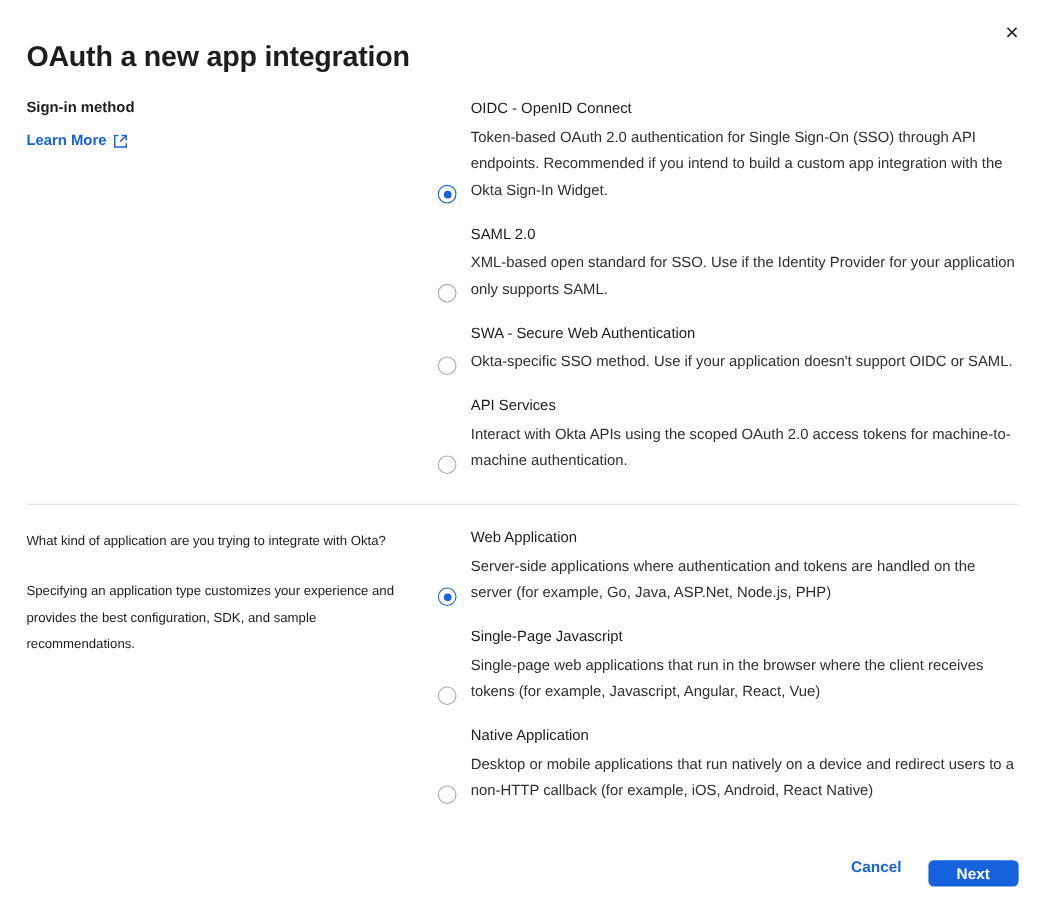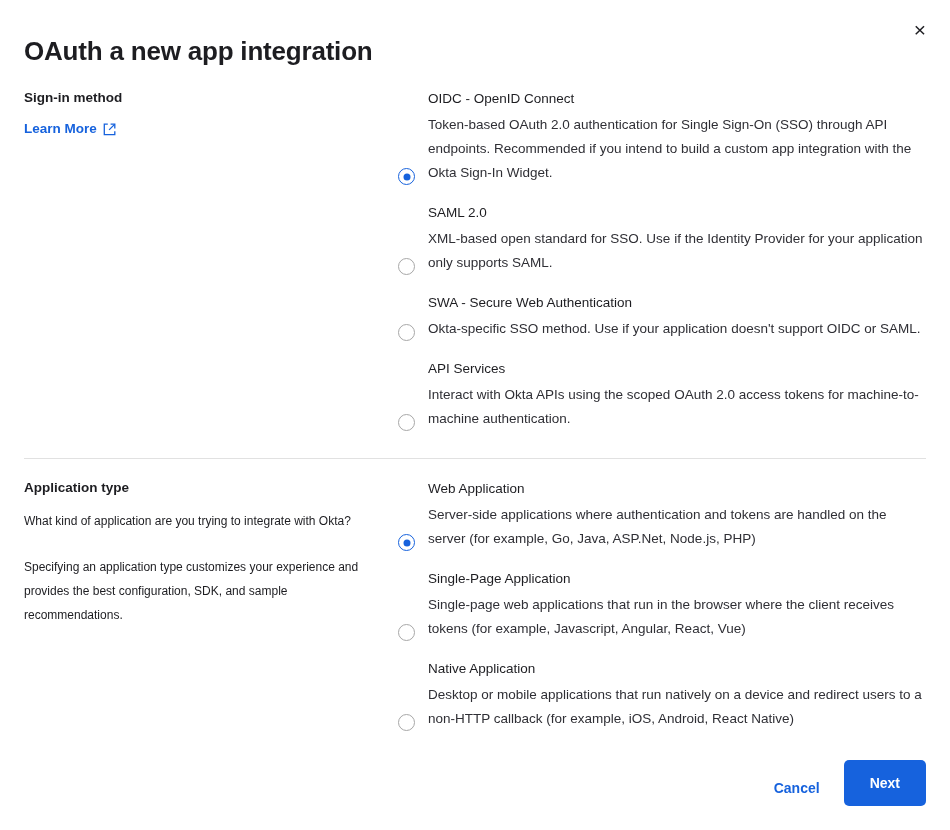--- a/index.html
+++ b/index.html
@@ -165,21 +165,21 @@
     padding: 10px 6px;
     font-family: "Liberation Sans", sans-serif;
   }
   .btn-next {
     font-size: 14px;
     font-weight: bold;
     color: #ffffff;
     background: #1662dd;
     border: none;
     border-radius: 5px;
-    padding: 15px 26px;
+    padding: 4px 26px;
     cursor: pointer;
     font-family: "Liberation Sans", sans-serif;
   }
   .section-two { padding-top: 20px; }
 </style>
 </head>
 <body>
 
 <div class="dialog">
 
@@ -235,38 +235,37 @@
         </div>
       </div>
 
     </div>
   </div>
 
   <hr class="divider">
 
   <div class="section section-two">
     <div class="section-left">
-      <p class="section-label">Application type</p>
       <p class="helper-text">What kind of application are you trying to integrate with Okta?</p>
       <p class="helper-text">Specifying an application type customizes your experience and provides the best configuration, SDK, and sample recommendations.</p>
     </div>
     <div class="section-right">
 
       <div class="option">
         <span class="radio checked"></span>
         <div class="option-body">
           <p class="option-title">Web Application</p>
           <p class="option-desc">Server-side applications where authentication and tokens are handled on the server (for example, Go, Java, ASP.Net, Node.js, PHP)</p>
         </div>
       </div>
 
       <div class="option">
         <span class="radio"></span>
         <div class="option-body">
-          <p class="option-title">Single-Page Application</p>
+          <p class="option-title">Single-Page Javascript</p>
           <p class="option-desc">Single-page web applications that run in the browser where the client receives tokens (for example, Javascript, Angular, React, Vue)</p>
         </div>
       </div>
 
       <div class="option">
         <span class="radio"></span>
         <div class="option-body">
           <p class="option-title">Native Application</p>
           <p class="option-desc">Desktop or mobile applications that run natively on a device and redirect users to a non-HTTP callback (for example, iOS, Android, React Native)</p>
         </div>

